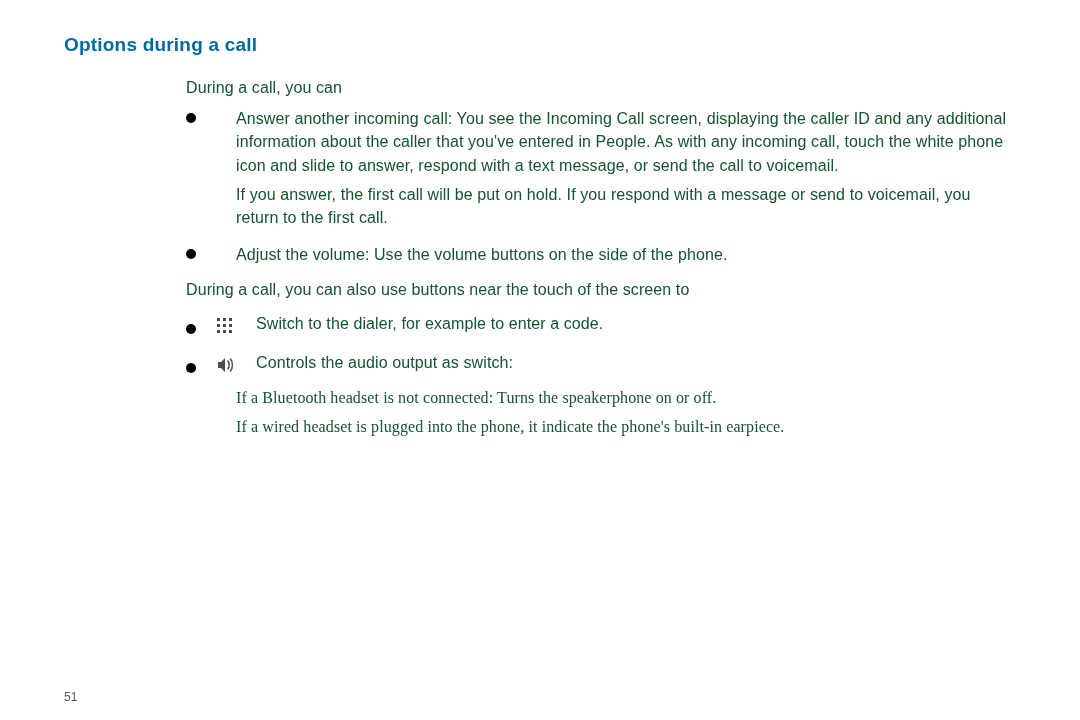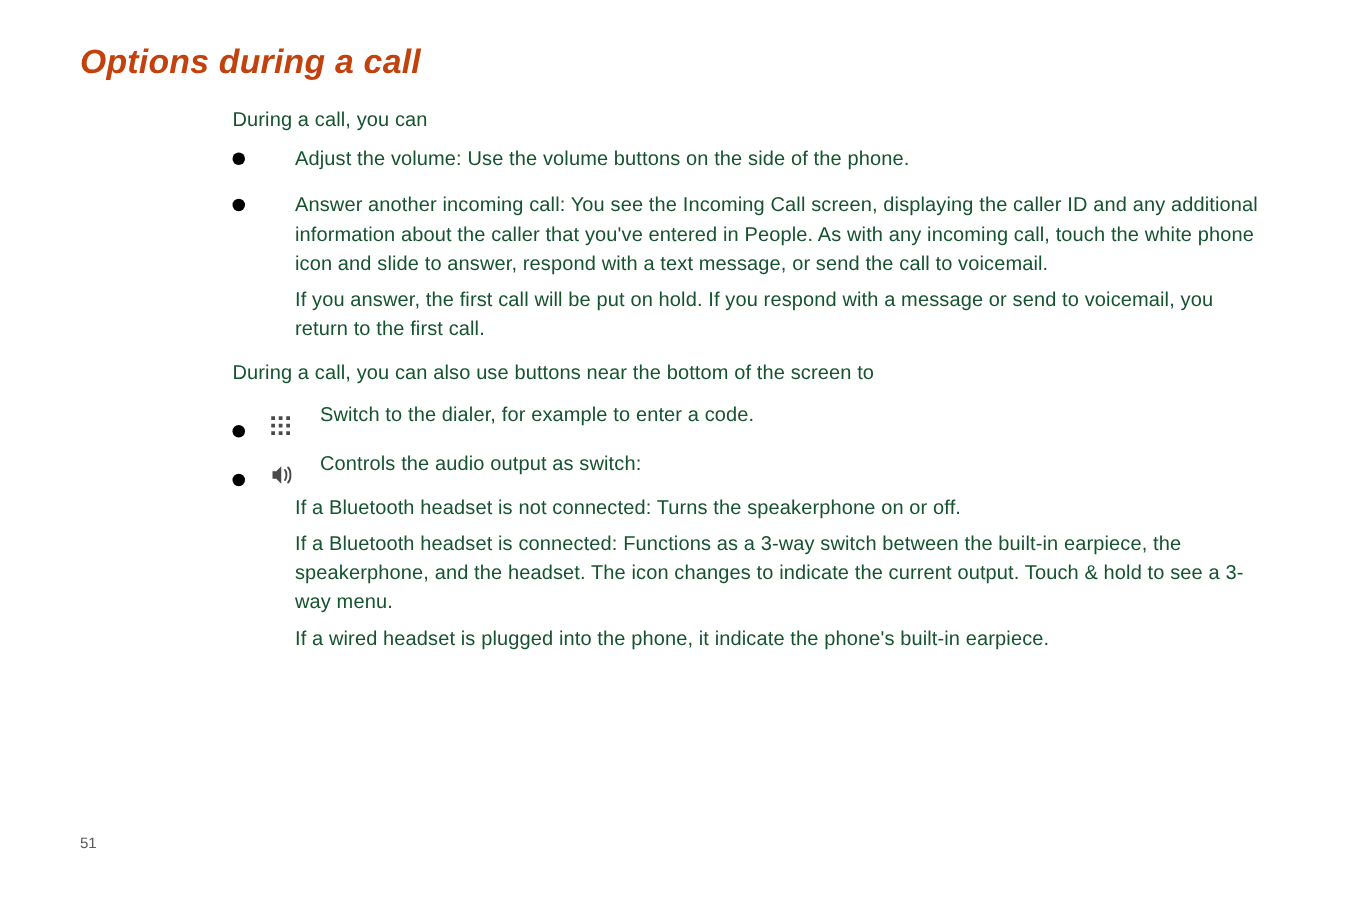--- a/index.html
+++ b/index.html
@@ -14,25 +14,24 @@
   }
   .page {
     position: relative;
     box-sizing: border-box;
     width: 1080px;
     height: 720px;
     padding: 34px 64px 30px 64px;
   }
   h1.title {
     margin: 0 0 20px 0;
-    font-size: 27px;
+    font-size: 19px;
     font-weight: 700;
-    color: #c2410c;
+    color: #0369a1;
     letter-spacing: 0.2px;
-    font-style: italic;
   }
   .body {
     margin-left: 122px;
     font-size: 16px;
     line-height: 1.45;
     color: #14532d;
     letter-spacing: 0.1px;
   }
   .body p {
     margin: 0 0 4px 0;
@@ -51,80 +50,81 @@
     margin: 6px 40px 0 0;
   }
   .bullet-content {
     flex: 1 1 auto;
   }
   .bullet-content p {
     margin: 0 0 6px 0;
   }
   .icon-row {
     display: flex;
-    align-items: flex-end;
+    align-items: center;
     margin: 10px 0 6px 0;
   }
   .icon-row .bullet-dot {
     margin-right: 20px;
   }
   .icon-slot {
     flex: 0 0 auto;
     width: 22px;
     margin-right: 18px;
     margin-top: 0px;
     text-align: center;
   }
   .icon-row .bullet-content {
     flex: 1 1 auto;
   }
   .sub-continuation {
     margin-left: 50px;
   }
   .sub-continuation p {
     margin: 0 0 6px 0;
+    font-family: Liberation Serif, serif;
   }
   
   .dialpad-svg { display: block; }
   .speaker-svg { display: block; }
   .page-number {
     position: absolute;
     left: 64px;
-    bottom: 39px;
+    bottom: 16px;
     font-size: 12px;
     color: #5a5a5a;
   }
 </style>
 </head>
 <body>
 
 <div class="page">
 
   <h1 class="title">Options during a call</h1>
 
   <div class="body">
 
     <p>During a call, you can</p>
 
     <div class="bullet-row">
       <div class="bullet-dot"></div>
       <div class="bullet-content">
-        <p>Adjust the volume: Use the volume buttons on the side of the phone.</p>
+        <p>Answer another incoming call: You see the Incoming Call screen, displaying the caller ID and any additional information about the caller that you've entered in People. As with any incoming call, touch the white phone icon and slide to answer, respond with a text message, or send the call to voicemail.</p>
+        <p>If you answer, the first call will be put on hold. If you respond with a message or send to voicemail, you return to the first call.</p>
       </div>
     </div>
 
     <div class="bullet-row">
       <div class="bullet-dot"></div>
       <div class="bullet-content">
-        <p>Answer another incoming call: You see the Incoming Call screen, displaying the caller ID and any additional information about the caller that you've entered in People. As with any incoming call, touch the white phone icon and slide to answer, respond with a text message, or send the call to voicemail.</p>
-        <p>If you answer, the first call will be put on hold. If you respond with a message or send to voicemail, you return to the first call.</p>
+        <p>Adjust the volume: Use the volume buttons on the side of the phone.</p>
       </div>
     </div>
 
-    <p>During a call, you can also use buttons near the bottom of the screen to</p>
+    <p>During a call, you can also use buttons near the touch of the screen to</p>
 
     <div class="icon-row">
       <div class="bullet-dot"></div>
       <div class="icon-slot">
         <svg class="dialpad-svg" width="18" height="18" viewBox="0 0 18 18">
           <g fill="#4a4a4a">
             <rect x="1" y="1" width="3" height="3"></rect>
               <rect x="7" y="1" width="3" height="3"></rect>
               <rect x="13" y="1" width="3" height="3"></rect>
             <rect x="1" y="7" width="3" height="3"></rect>
@@ -152,21 +152,20 @@
           </g>
         </svg>
       </div>
       <div class="bullet-content">
         <p>Controls the audio output as switch:</p>
       </div>
     </div>
 
     <div class="sub-continuation">
       <p>If a Bluetooth headset is not connected: Turns the speakerphone on or off.</p>
-      <p>If a Bluetooth headset is connected: Functions as a 3-way switch between the built-in earpiece, the speakerphone, and the headset. The icon changes to indicate the current output. Touch &amp; hold to see a 3-way menu.</p>
       <p>If a wired headset is plugged into the phone, it indicate the phone's built-in earpiece.</p>
     </div>
 
   </div>
 
   <div class="page-number">51</div>
 
 </div>
 
 </body></html>

